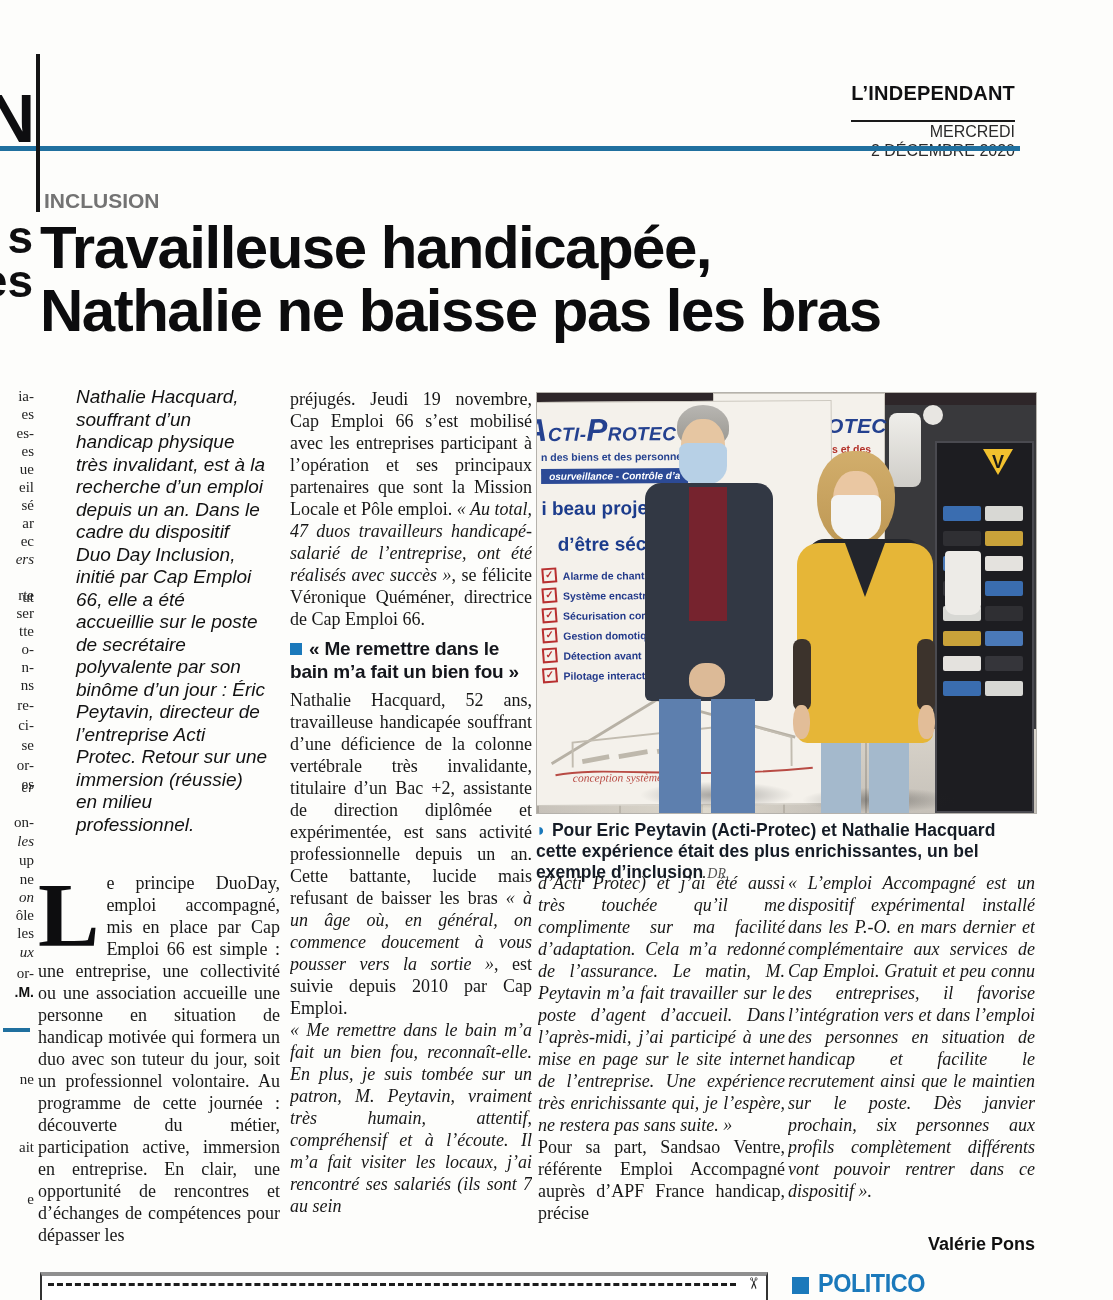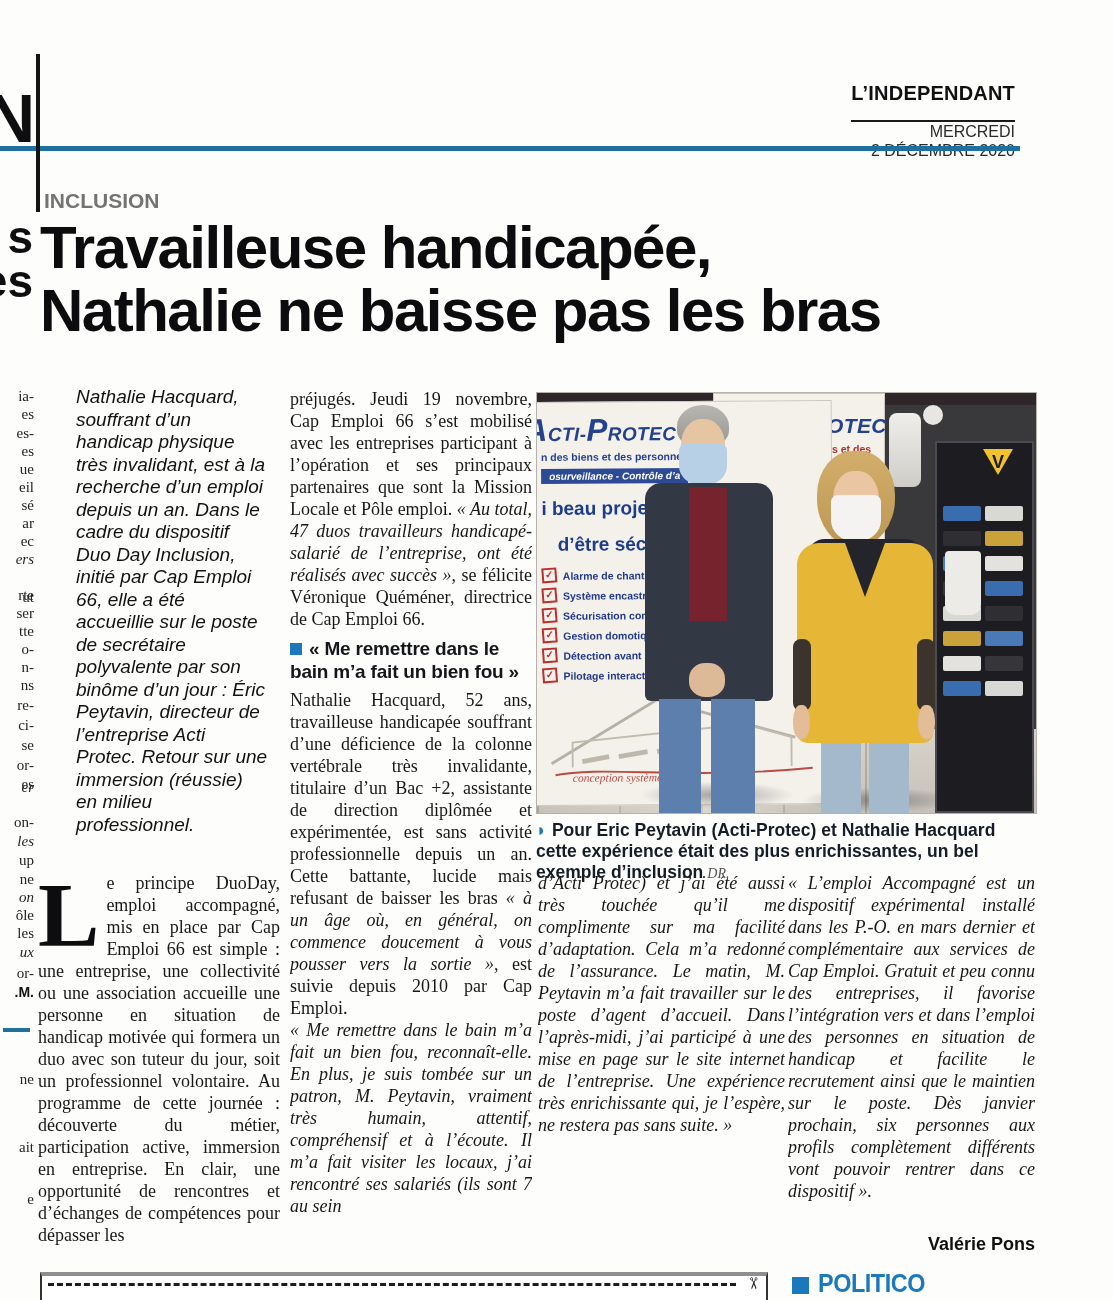--- a/index.html
+++ b/index.html
@@ -202,20 +202,21 @@
     <p class="bp"><span class="dc">L</span><span>e principe DuoDay, emploi accompagné, mis en place par Cap Emploi 66 est simple : une entreprise, une collectivité ou une association accueille une personne en situation de handicap motivée qui formera un duo avec son tuteur du jour, soit un professionnel volontaire. Au programme de cette journée : découverte du métier, participation active, immersion en entreprise. En clair, une opportunité de rencontres et d’échanges de compétences pour dépasser les</span></p>
   </div>
   <div class="col col2">
       <p class="bp"><span>préjugés. Jeudi 19 novembre, Cap Emploi 66 s’est mobilisé avec les entreprises participant à l’opération et ses principaux partenaires que sont la Mission Locale et Pôle emploi. </span><span class="it">« Au total, 47 duos travailleurs handicapé-salarié de l’entreprise, ont été réalisés avec succès »</span><span>, se félicite Véronique Quéméner, directrice de Cap Emploi 66.</span></p>
       <h3 class="subhead"><span class="sq"></span><span>« Me remettre dans le bain m’a fait un bien fou »</span></h3>
       <p class="bp"><span>Nathalie Hacquard, 52 ans, travailleuse handicapée souffrant d’une déficience de la colonne vertébrale très invalidante, titulaire d’un Bac +2, assistante de direction diplômée et expérimentée, est sans activité professionnelle depuis un an. Cette battante, lucide mais refusant de baisser les bras </span><span class="it">« à un âge où, en général, on commence doucement à vous pousser vers la sortie »</span><span>, est suivie depuis 2010 par Cap Emploi.</span></p>
       <p class="bp"><span class="it">« Me remettre dans le bain m’a fait un bien fou, reconnaît-elle. En plus, je suis tombée sur un patron, M. Peytavin, vraiment très humain, attentif, compréhensif et à l’écoute. Il m’a fait visiter les locaux, j’ai rencontré ses salariés (ils sont 7 au sein</span></p>
     </div>
   <div class="col col3">
       <p class="bp"><span class="it">d’Acti Protec) et j’ai été aussi très touchée qu’il me complimente sur ma facilité d’adaptation. Cela m’a redonné de l’assurance. Le matin, M. Peytavin m’a fait travailler sur le poste d’agent d’accueil. Dans l’après-midi, j’ai participé à une mise en page sur le site internet de l’entreprise. Une expérience très enrichissante qui, je l’espère, ne restera pas sans suite. »</span></p>
+      <p class="bp"><span>Pour sa part, Sandsao Ventre, référente Emploi Accompagné auprès d’APF France handicap, précise</span></p>
     </div>
   <div class="col col4">
       <p class="bp"><span class="it">« L’emploi Accompagné est un dispositif expérimental installé dans les P.-O. en mars dernier et complémentaire aux services de Cap Emploi. Gratuit et peu connu des entreprises, il favorise l’intégration vers et dans l’emploi des personnes en situation de handicap et facilite le recrutement ainsi que le maintien sur le poste. Dès janvier prochain, six personnes aux profils complètement différents vont pouvoir rentrer dans ce dispositif ».</span></p>
     </div>
   <div class="byline">Valérie Pons</div>
 
   <div class="photo">
     <div class="ph-ceil"></div>
     <div class="floor"></div>
     <div class="glare"></div>

